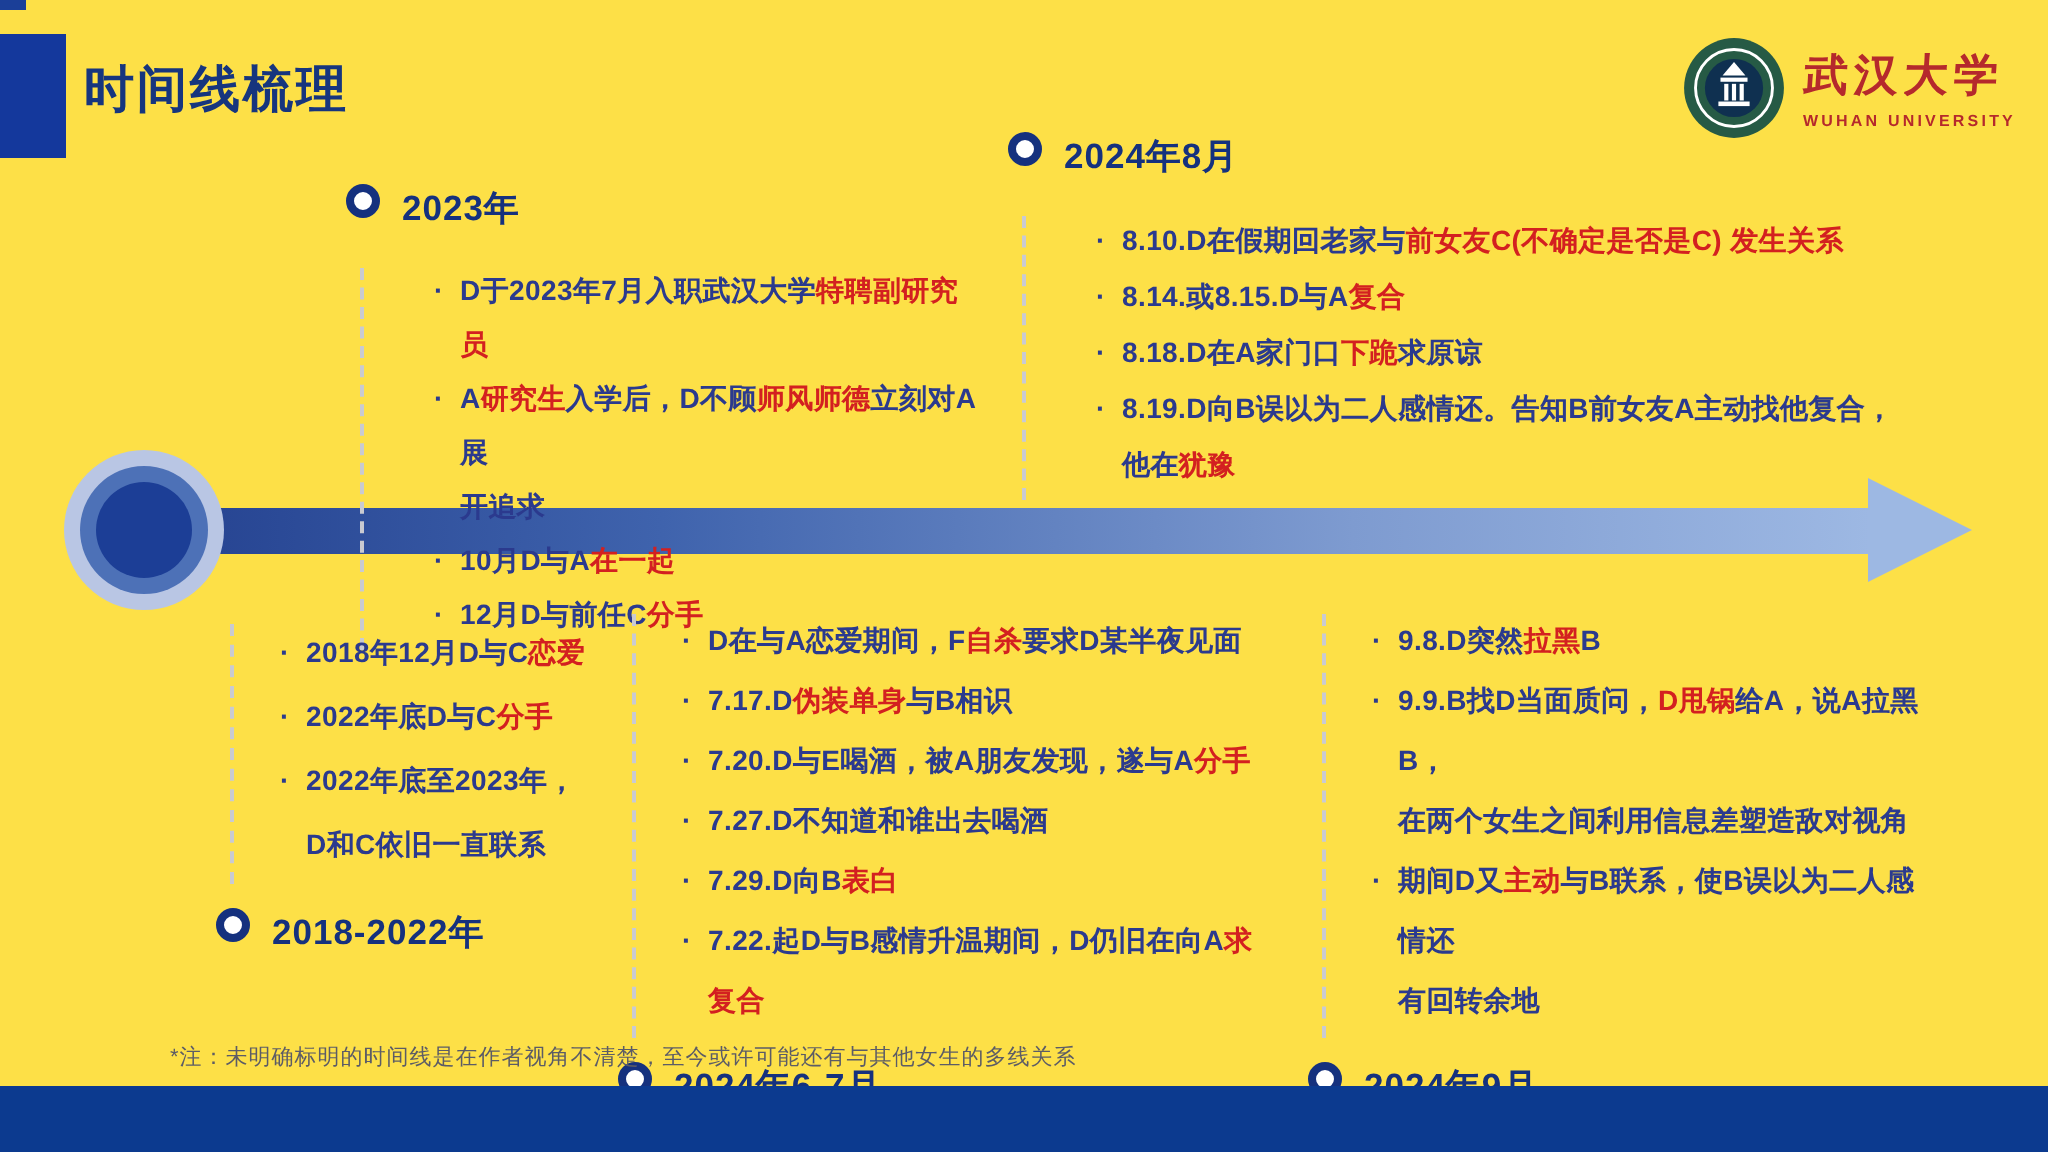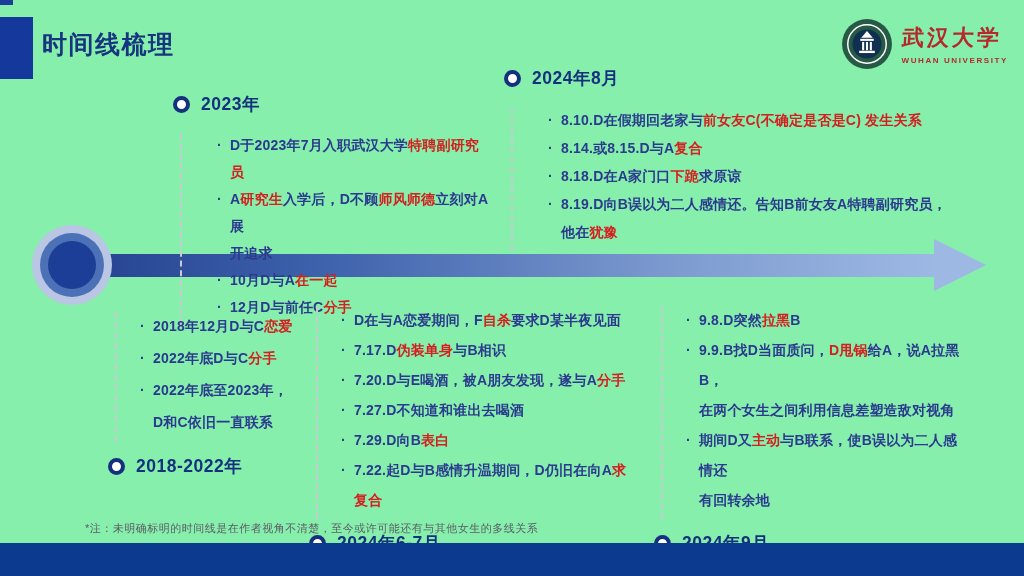--- a/index.html
+++ b/index.html
@@ -1,16 +1,16 @@
 <!DOCTYPE html>
 <html><head>
 <meta charset="utf-8">
 <style>
   html,body{margin:0;padding:0;width:1024px;height:576px;}
-  .slide{position:relative;width:1024px;height:576px;background:#86efac;overflow:hidden;
+  .slide{position:relative;width:1024px;height:576px;background:#fde047;overflow:hidden;
          font-family:"Liberation Sans","DejaVu Sans",sans-serif;}
   
   .corner-chip{position:absolute;left:0;top:0;width:13px;height:5px;background:#1b3f98;}
   .title-block{position:absolute;left:0;top:17px;width:33px;height:62px;background:#14389c;}
   .page-title{position:absolute;left:42px;top:28px;font-size:25px;font-weight:800;
               color:#16357e;letter-spacing:1.5px;}
   
   .logo{position:absolute;right:16px;top:18px;display:flex;align-items:center;gap:9px;}
   .seal{width:52px;height:52px;}
   .logo-cn{font-family:"DejaVu Serif","Liberation Serif",serif;font-weight:700;color:#b5292c;
@@ -21,21 +21,21 @@
   .hub-outer{left:32px;top:225px;width:80px;height:80px;background:#b9c6e4;}
   .hub-mid{left:40px;top:233px;width:64px;height:64px;background:#4d71b7;}
   .hub-inner{left:48px;top:241px;width:48px;height:48px;background:#1c3e96;}
   .timeline-bar{position:absolute;left:72px;top:254px;width:863px;height:23px;
                 background:linear-gradient(90deg,#24418f 0%,#3f63ad 30%,#7e9bd0 70%,#9db8e3 100%);}
   .timeline-arrow{position:absolute;left:934px;top:239px;width:0;height:0;
                   border-top:26px solid transparent;border-bottom:26px solid transparent;
                   border-left:52px solid #9db8e3;}
   
   .sec{position:absolute;}
-  .sec-header{display:flex;align-items:center;gap:11px;height:24px;}
+  .sec-header{display:flex;gap:11px;height:24px;}
   .ring{flex:0 0 auto;width:9px;height:9px;border:4px solid #15317e;border-radius:50%;background:#fff;}
   .sec-title{font-size:17.5px;font-weight:800;color:#15317e;letter-spacing:.5px;white-space:nowrap;}
   .body{position:relative;}
   .dash{position:absolute;left:7px;top:2px;bottom:-4px;border-left:2px dashed #c9cad1;}
   .sec ul{list-style:none;margin:16px;padding:0 0 0 26px;}
   .sec.below ul{padding-left:14px;}
   .sec li{position:relative;padding-left:15px;font-size:14px;line-height:27px;
           color:#2b3a8e;font-weight:600;letter-spacing:.2px;}
   .sec li::before{content:"·";position:absolute;left:2px;font-weight:900;color:#2b3a8e;}
   .above .body{margin-top:5px;}
@@ -108,21 +108,21 @@
     <div class="sec-header">
       <span class="ring"></span>
       <span class="sec-title">2024年8月</span>
     </div>
     <div class="body">
       <div class="dash"></div>
       <ul>
           <li><span>8.10.</span><span class="seg-b">D</span><span>在假期回老家与</span><span class="seg-r">前女友C(不确定是否是C)</span><span> </span><span class="seg-r">发生关系</span></li>
           <li><span>8.14.或8.15.</span><span class="seg-b">D</span><span>与</span><span class="seg-b">A</span><span class="seg-r">复合</span></li>
           <li><span>8.18.</span><span class="seg-b">D</span><span>在</span><span class="seg-b">A</span><span>家门口</span><span class="seg-r">下跪</span><span>求原谅</span></li>
-          <li><span>8.19.</span><span class="seg-b">D</span><span>向</span><span class="seg-b">B</span><span>误以为二人感情还。告知</span><span class="seg-b">B</span><span>前女友</span><span class="seg-b">A</span><span>特聘副研究员，</span><br><span>他在</span><span class="seg-r">犹豫</span></li>
+          <li><span>8.19.</span><span class="seg-b">D</span><span>向</span><span class="seg-b">B</span><span>误以为二人感情还。告知</span><span class="seg-b">B</span><span>前女友</span><span class="seg-b">A</span><span>主动找他复合，</span><br><span>他在</span><span class="seg-r">犹豫</span></li>
         </ul>
     </div>
   </div>
 
   <div class="sec below" id="sec-1822">
     <div class="body">
       <div class="dash"></div>
       <ul>
           <li><span>2018年12月</span><span class="seg-b">D</span><span>与</span><span class="seg-b">C</span><span class="seg-r">恋爱</span></li>
           <li><span>2022年底</span><span class="seg-b">D</span><span>与</span><span class="seg-b">C</span><span class="seg-r">分手</span></li>

